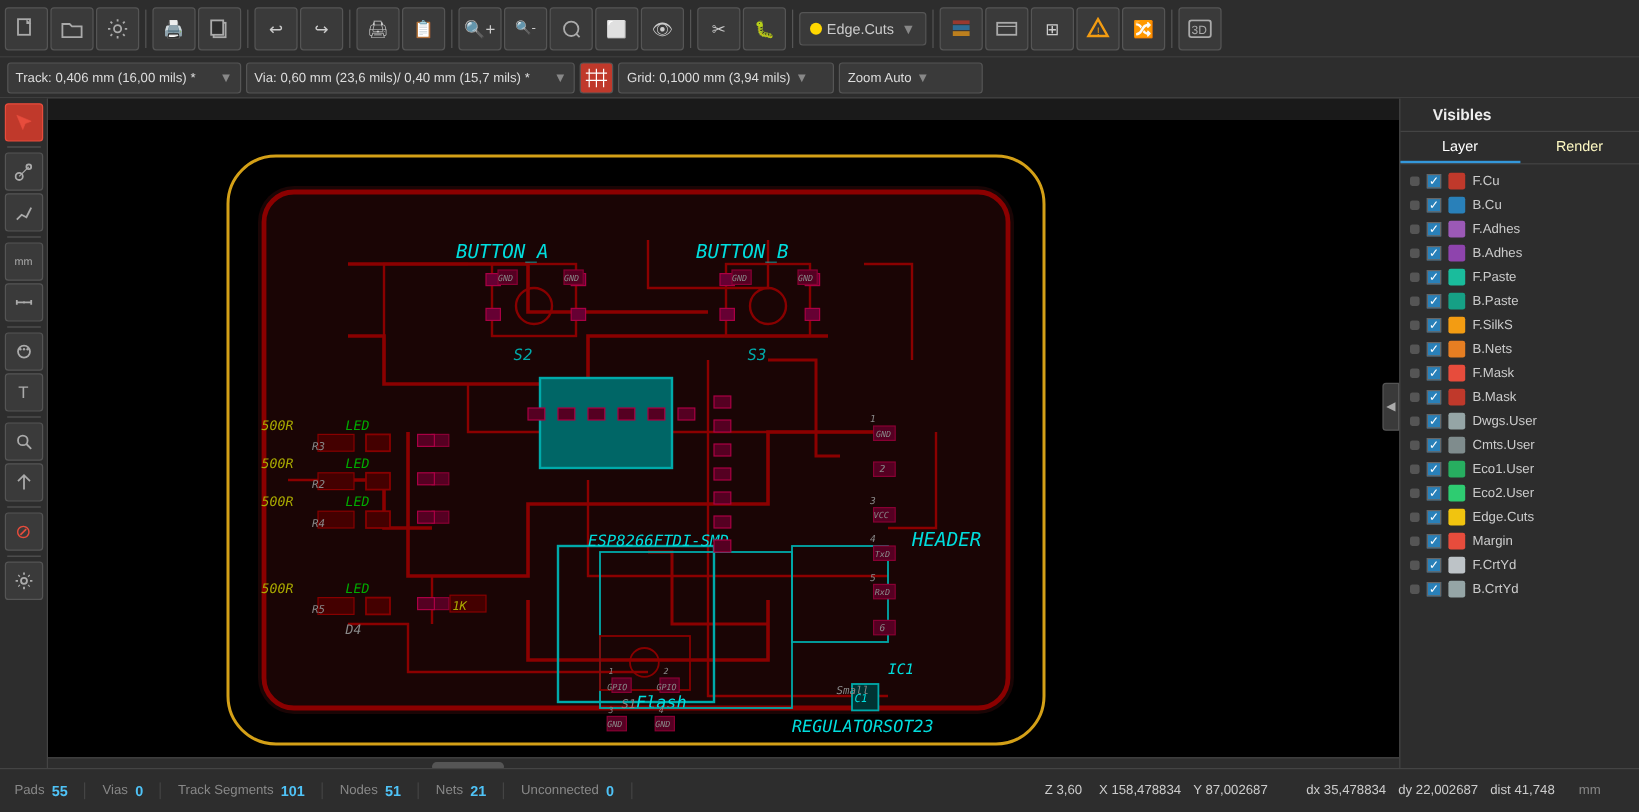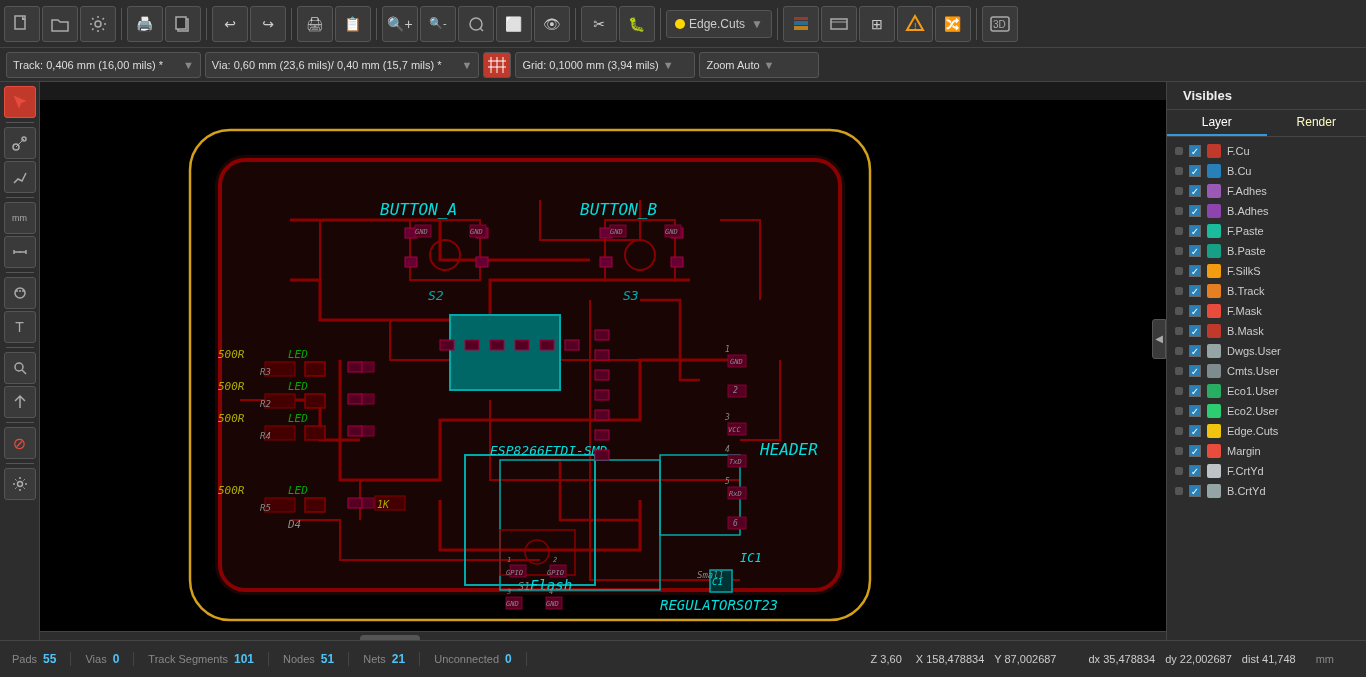--- a/index.html
+++ b/index.html
@@ -67,21 +67,21 @@
     .lt-sep { width: 28px; height: 1px; background: #555; margin: 2px 0; }
 
     
     #right-panel {
       position: absolute; right: 0; top: 82px; width: 200px;
       background: #2d2d2d; border-left: 1px solid #444;
       height: calc(677px - 82px - 32px);
       display: flex; flex-direction: column;
     }
     #visibles-title {
-      padding: 6px 16px; font-size: 13px; font-weight: bold; color: #eee;
+      padding: 6px 27px; font-size: 13px; font-weight: bold; color: #eee;
       border-bottom: 1px solid #444;
     }
     #layer-tabs {
       display: flex; border-bottom: 1px solid #444;
     }
     .layer-tab {
       flex: 1; padding: 5px 0; text-align: center; cursor: pointer;
       font-size: 12px; color: #fef9c3;
     }
     .layer-tab.active { color: #fff; border-bottom: 2px solid #3498db; }
@@ -549,21 +549,21 @@
       <div class="layer-item">
         <div style="width: 8px; height: 8px; border-radius: 2px; background: rgb(85, 85, 85); flex-shrink: 0;"></div>
         <div class="layer-check checked">✓</div>
         <div class="layer-color" style="background: rgb(243, 156, 18);"></div>
         <span class="layer-name">F.SilkS</span>
       </div>
       <div class="layer-item">
         <div style="width: 8px; height: 8px; border-radius: 2px; background: rgb(85, 85, 85); flex-shrink: 0;"></div>
         <div class="layer-check checked">✓</div>
         <div class="layer-color" style="background: rgb(230, 126, 34);"></div>
-        <span class="layer-name">B.Track</span>
+        <span class="layer-name">B.Nets</span>
       </div>
       <div class="layer-item">
         <div style="width: 8px; height: 8px; border-radius: 2px; background: rgb(85, 85, 85); flex-shrink: 0;"></div>
         <div class="layer-check checked">✓</div>
         <div class="layer-color" style="background: rgb(231, 76, 60);"></div>
         <span class="layer-name">F.Mask</span>
       </div>
       <div class="layer-item">
         <div style="width: 8px; height: 8px; border-radius: 2px; background: rgb(85, 85, 85); flex-shrink: 0;"></div>
         <div class="layer-check checked">✓</div>

